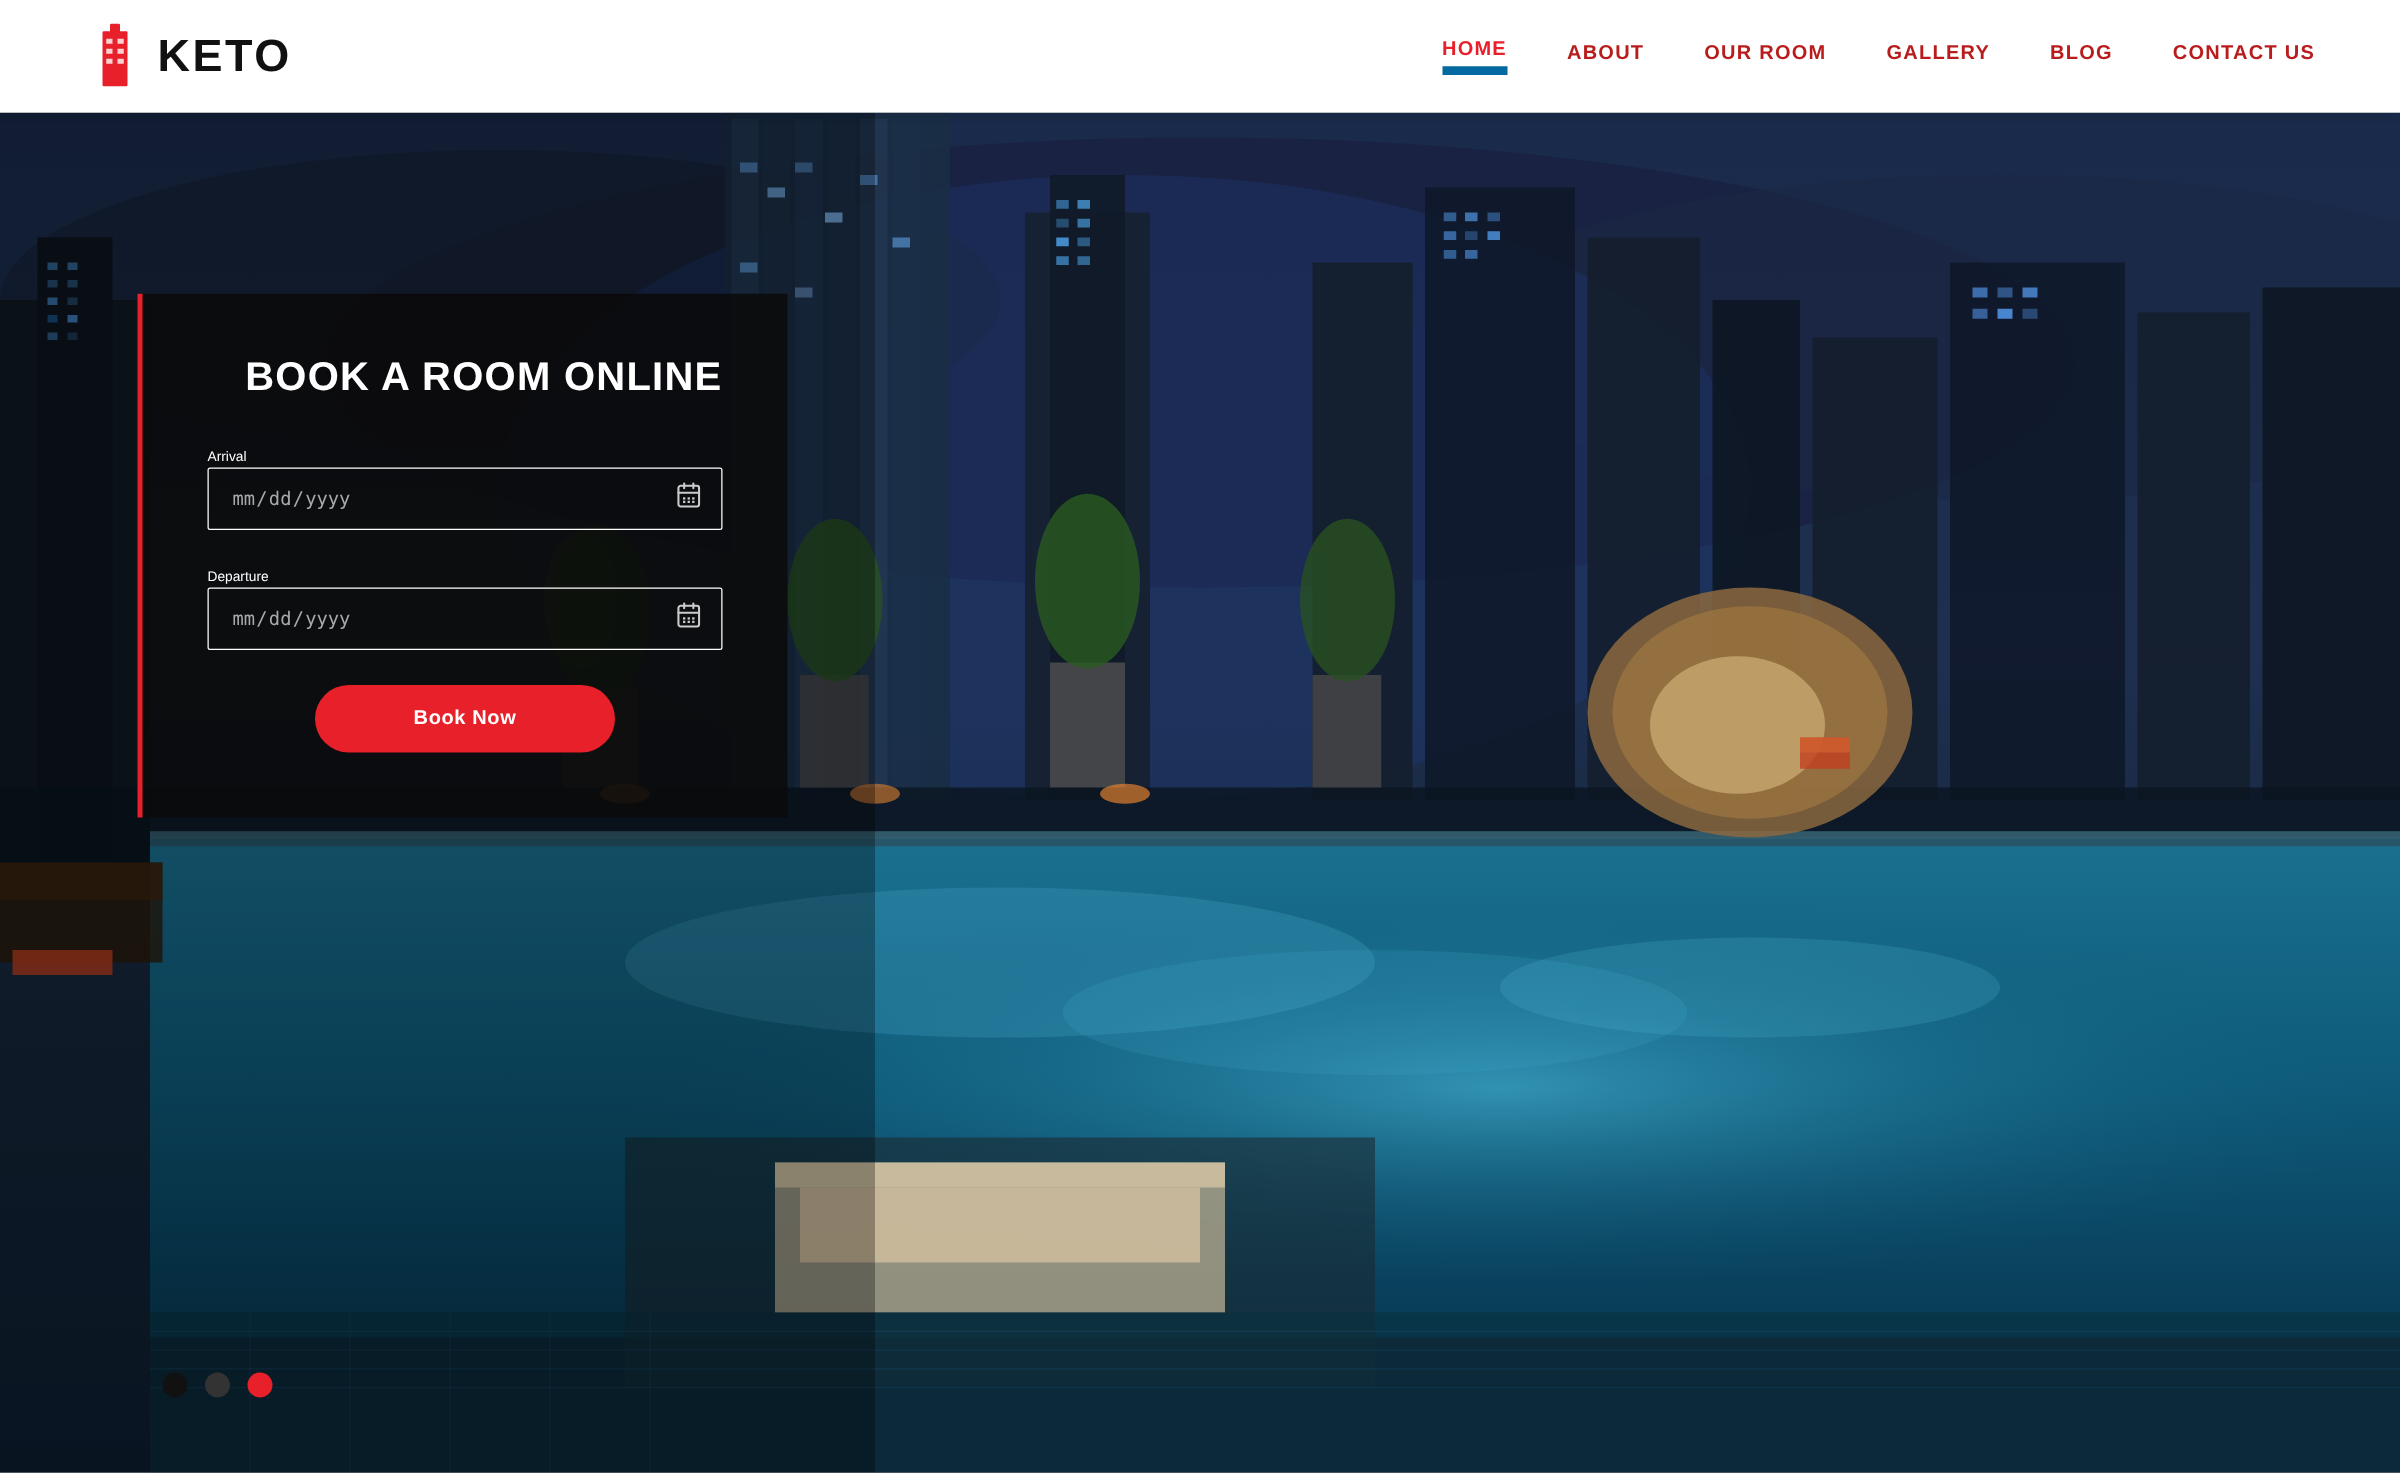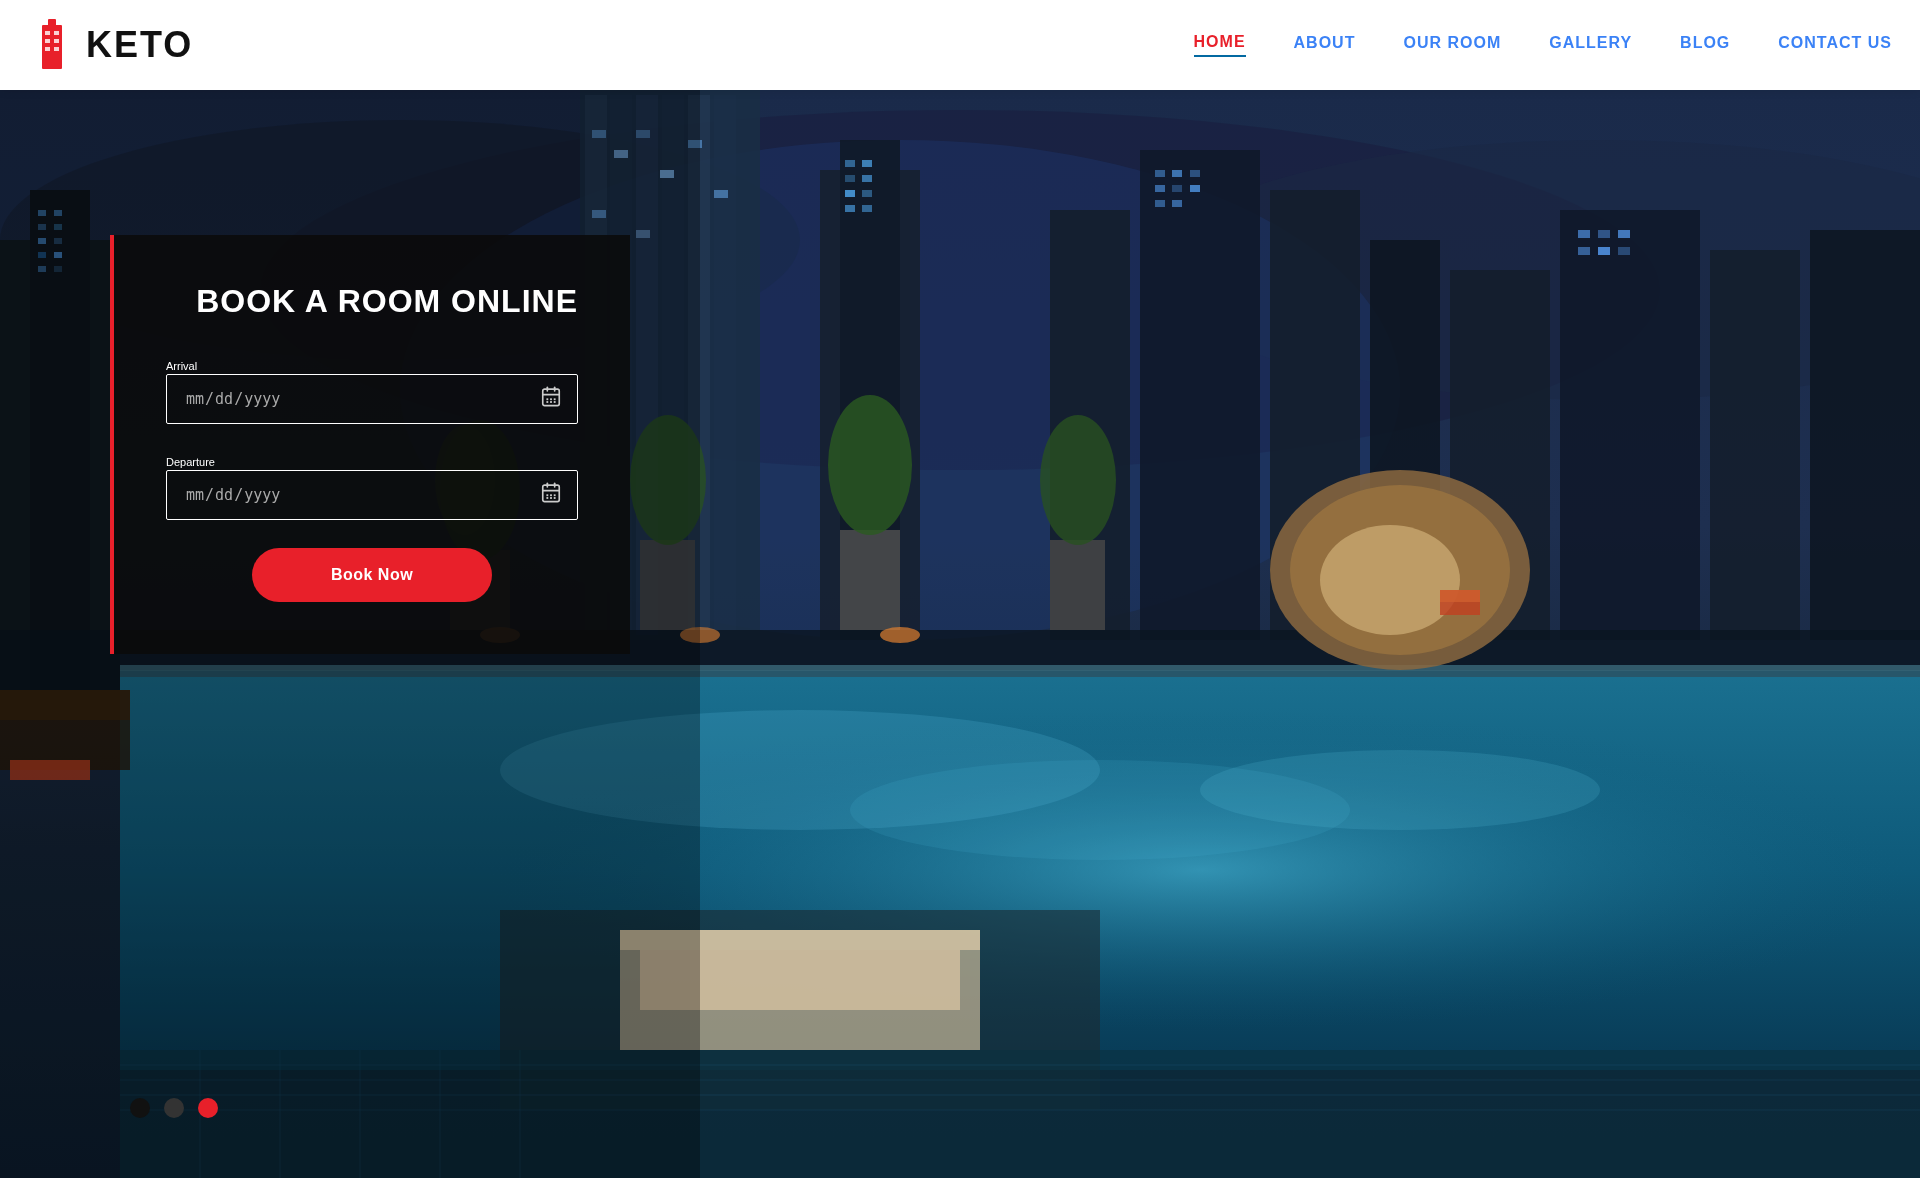--- a/index.html
+++ b/index.html
@@ -7,21 +7,21 @@
 
     
     .header {
       position: absolute;
       top: 0; left: 0; right: 0;
       height: 90px;
       background: #fff;
       display: flex;
       align-items: center;
       justify-content: space-between;
-      padding: 0 28px;
+      padding: 0 68px;
       z-index: 100;
       box-shadow: 0 2px 8px rgba(0,0,0,0.08);
     }
     .logo {
       display: flex;
       align-items: center;
       gap: 10px;
     }
     .logo-icon {
       width: 48px;
@@ -37,27 +37,27 @@
       display: flex;
       align-items: center;
       gap: 48px;
     }
     .nav-item {
       font-size: 16px;
       font-weight: 700;
       letter-spacing: 1px;
       text-transform: uppercase;
       cursor: pointer;
-      color: #3b82f6;
+      color: #b91c1c;
       text-decoration: none;
       padding-bottom: 4px;
     }
     .nav-item.active {
       color: #e8202a;
-      border-bottom: 2px solid #0369a1;
+      border-bottom: 7px solid #0369a1;
     }
 
     
     .hero {
       position: absolute;
       top: 90px;
       left: 0; right: 0;
       height: 1088px;
       background: #1a2a3a;
       overflow: hidden;

